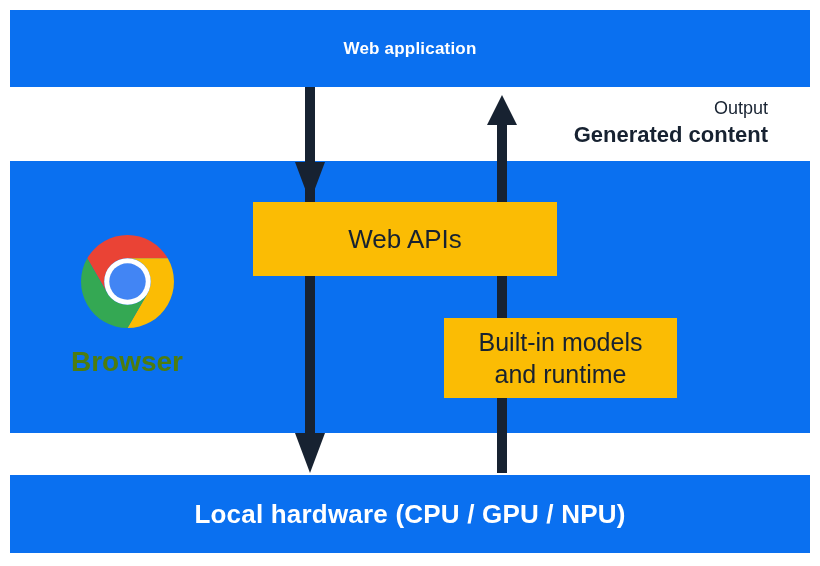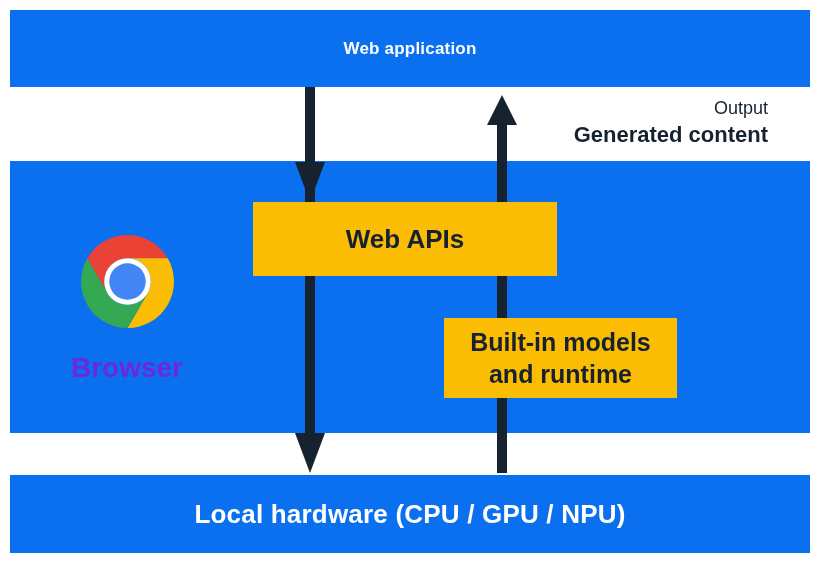--- a/index.html
+++ b/index.html
@@ -32,29 +32,29 @@
     border-left:15px solid transparent;border-right:15px solid transparent;}
   .head-down{border-top:40px solid var(--dark,#172231);}
   .head-down-mid{left:295px;top:162px;}
   .head-down-bottom{left:295px;top:433px;}
   .head-up{left:487px;top:95px;border-bottom:30px solid var(--dark,#172231);}
 
   
   .yellow-box{
     position:absolute;background:var(--yellow,#fbbc04);color:var(--dark,#172231);
     display:flex;flex-direction:column;align-items:center;justify-content:center;
-    text-align:center;font-weight:700;z-index:2;
+    text-align:center;font-weight:400;z-index:2;
   }
   .box-webapis{left:253px;top:202px;width:304px;height:74px;font-size:26px;}
   .box-builtin{left:444px;top:318px;width:233px;height:80px;font-size:25px;line-height:32px;}
 
   
   .browser-badge{position:absolute;left:57px;top:235px;width:140px;text-align:center;z-index:2;}
   .chrome-logo{display:block;margin:0 auto;width:93px;height:93px;}
-  .browser-label{margin-top:24px;color:#6d28d9;font-weight:700;font-size:28px;}
+  .browser-label{margin-top:18px;color:#4d7c0f;font-weight:700;font-size:28px;}
 </style>
 </head>
 <body>
 
 <div class="canvas">
 
   <div class="bar bar-top">
     <div class="bar-label">Web application</div>
   </div>
 

